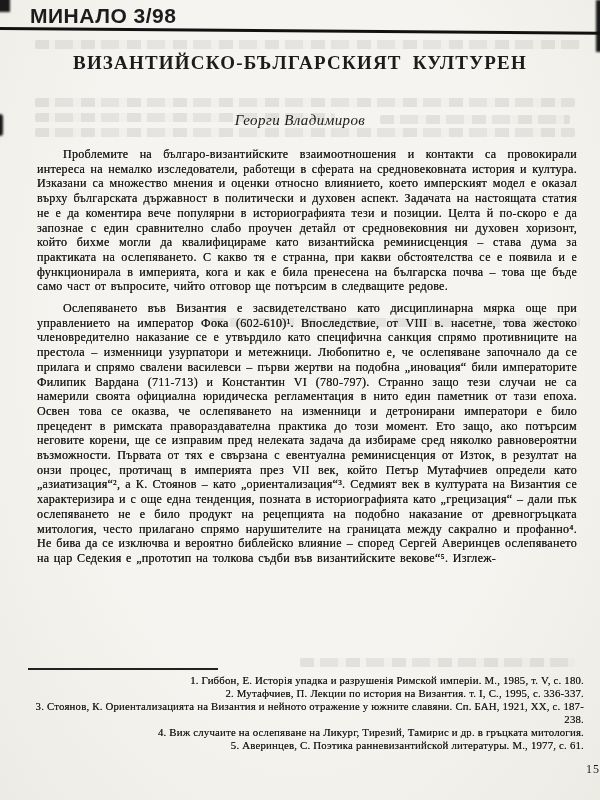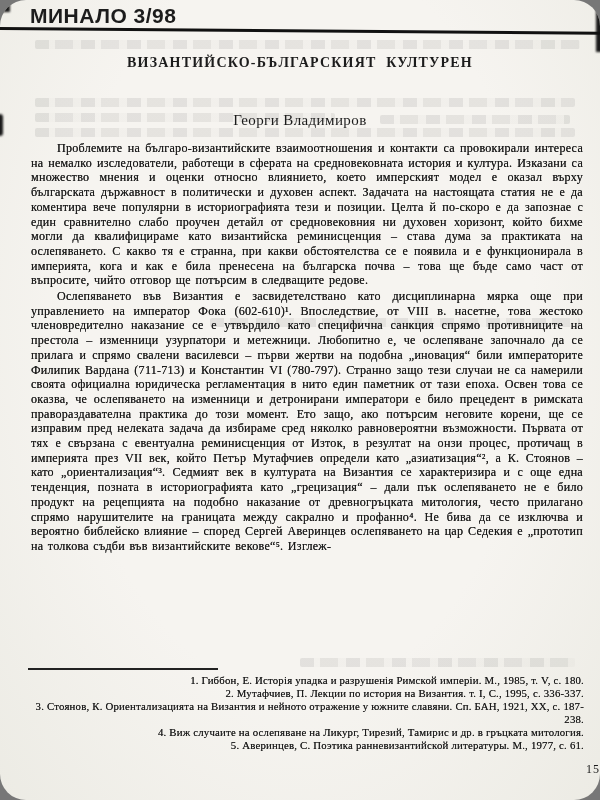--- a/index.html
+++ b/index.html
@@ -3,51 +3,50 @@
 <meta charset="utf-8">
 <style>
   html,body{margin:0;padding:0;background:#777;}
   .page{
     position:relative;width:600px;height:800px;margin:0 auto;
     background:#f2f0eb;
     background-image:radial-gradient(ellipse at 50% 40%, #f6f4f0 55%, #ecebe4 100%);
     overflow:hidden;
     font-family:"Liberation Serif","DejaVu Serif",serif;
     color:#1c1c1c;
-    border-radius:26px;
   }
   
   .masthead{
     position:absolute;top:4px;left:30px;right:8px;
     display:flex;justify-content:space-between;align-items:baseline;
     font-family:"Liberation Sans","DejaVu Sans",sans-serif;
     font-weight:bold;font-size:21px;letter-spacing:0.5px;
   }
   .header-rule{
     position:absolute;left:0;top:27px;width:600px;height:3px;background:#111;
     transform:rotate(0.45deg);transform-origin:left center;
   }
   
   .article-title{
     position:absolute;top:50px;left:10px;width:580px;margin:0;
-    text-align:center;font-size:14px;font-weight:bold;
+    text-align:center;font-size:19px;font-weight:bold;
     letter-spacing:1.2px;word-spacing:5px;line-height:25px;
   }
   .author{
     position:absolute;top:112px;left:0;width:600px;
-    text-align:center;font-size:15px;letter-spacing:0.4px;
+    text-align:center;font-style:italic;font-size:15px;letter-spacing:0.4px;
   }
   
   .content{
     position:absolute;top:140px;left:30px;width:554px;
     font-size:12.1px;line-height:14.7px;text-align:justify;
     letter-spacing:0.25px;word-spacing:0.1em;
     text-shadow:0 0 0.45px rgba(20,20,20,0.85);
   }
-  .content p{margin:1px;text-indent:26px;}
+  .content p{margin:7px;text-indent:26px;}
   
   .footnote-rule{
     position:absolute;top:668px;left:28px;width:190px;height:2px;background:#222;
   }
   .footnotes{
     position:absolute;top:674px;left:28px;width:556px;
     font-size:10.8px;line-height:12.9px;text-align:right;
     letter-spacing:0.2px;
     text-shadow:0 0 0.4px rgba(20,20,20,0.8);
   }

